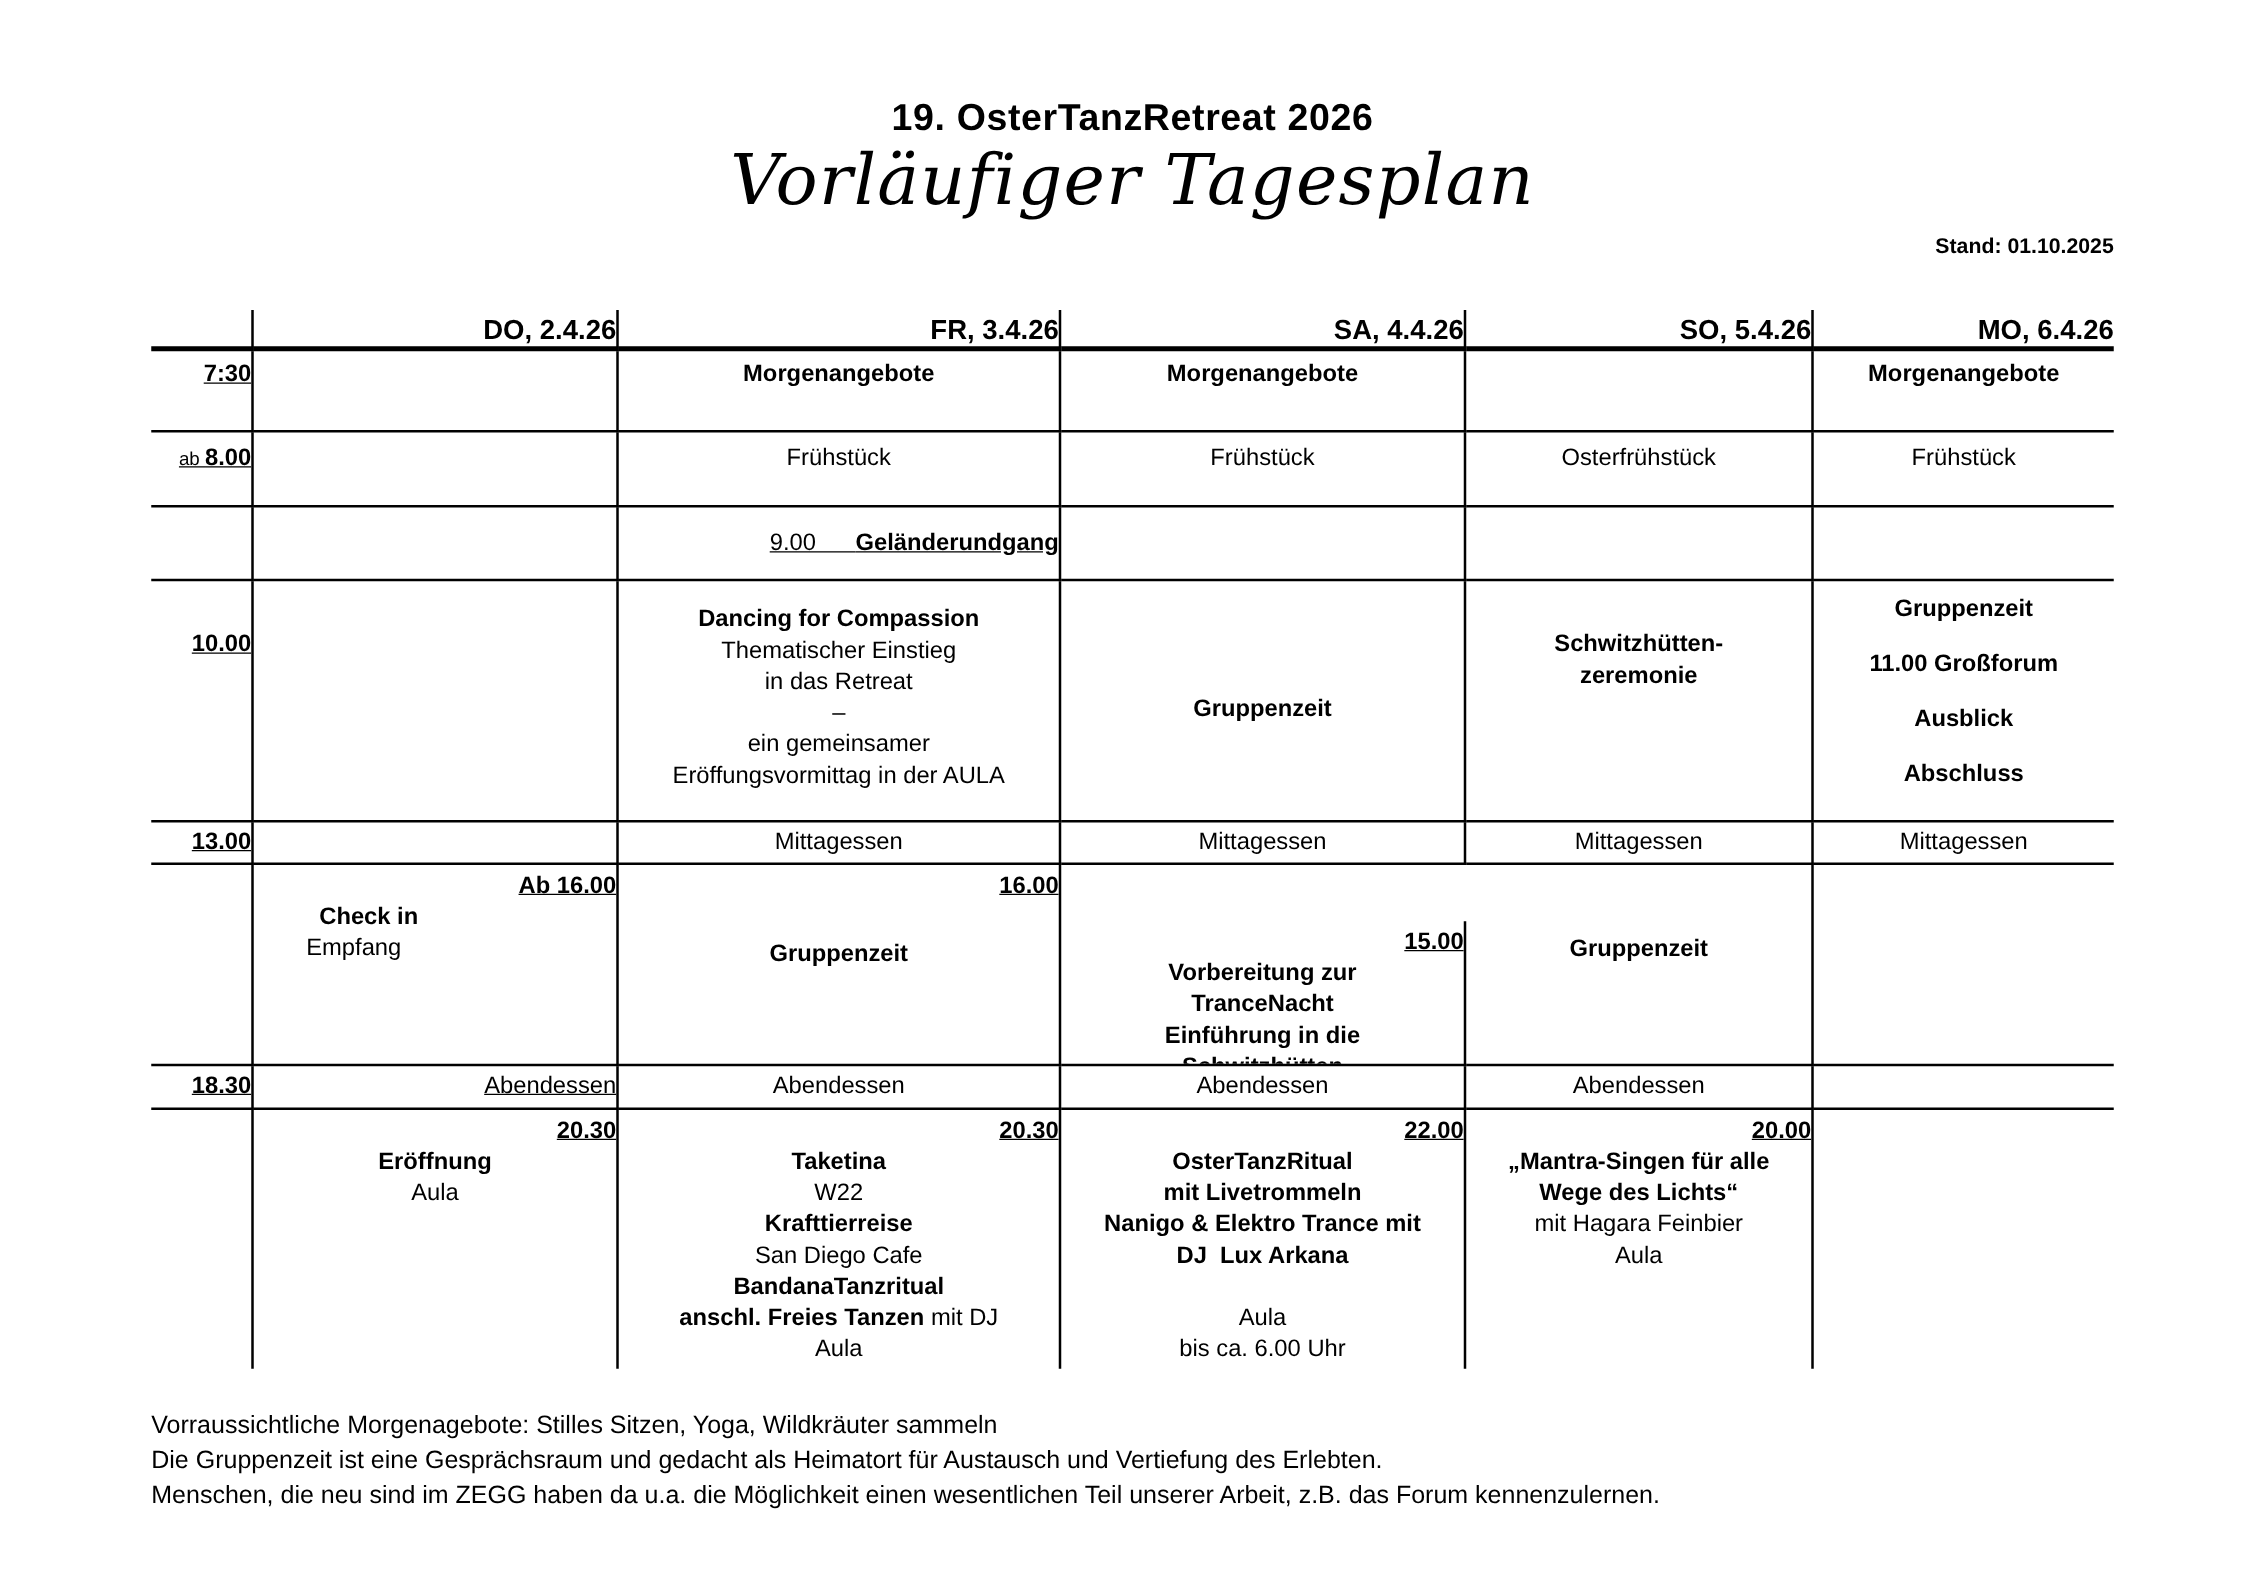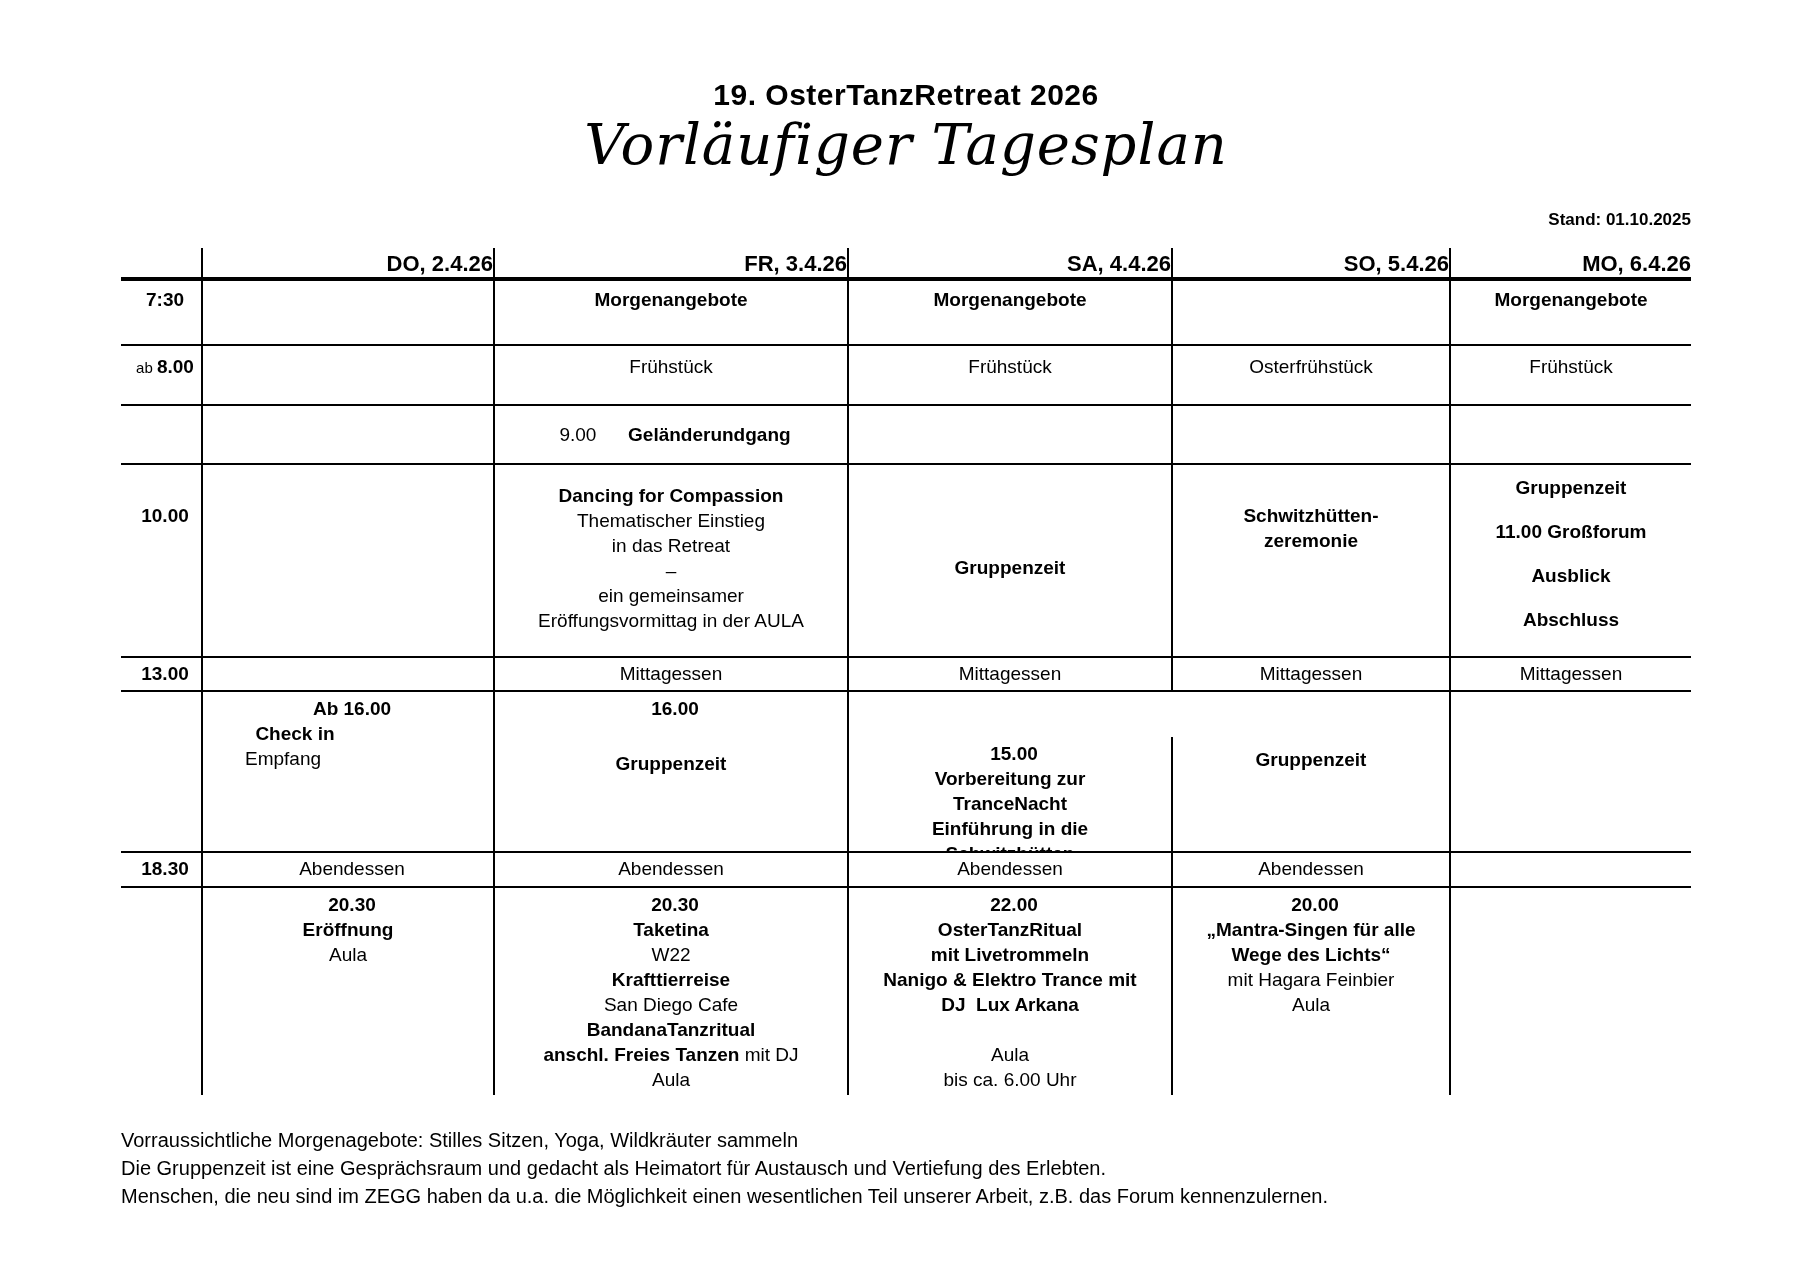--- a/index.html
+++ b/index.html
@@ -12,40 +12,40 @@
   .title {
     position:absolute; left:121px; top:78px; width:1570px;
     text-align:center; font-size:30px; font-weight:bold; letter-spacing:0.5px;
   }
   .subtitle {
     position:absolute; left:121px; top:112px; width:1570px;
     text-align:center; font-size:56px; font-style:italic;
     font-family:"DejaVu Serif", serif; letter-spacing:1px;
   }
   .stand {
-    position:absolute; left:121px; top:210px; width:1570px;
+    position:absolute; left:121px; top:187px; width:1570px;
     text-align:right; font-size:17px; font-weight:bold;
   }
   .grid {
     position:absolute; left:121px; top:248px;
     display:grid;
   }
   .cell { box-sizing:border-box; overflow:hidden; text-align:center; }
   .cell.vline { border-right:2px solid #000; }
   .cell.hline { border-bottom:2px solid #000; }
   .cell.header {
     border-bottom:4px solid #000;
     font-size:22px; font-weight:bold; text-align:right;
     padding:3px 0 0 6px; line-height:26px; white-space:pre;
   }
   .line {
     font-size:19px; line-height:25px; min-height:25px;
     white-space:pre-wrap;
   }
-  .line.left { text-align:center; padding-left:8px; }
+  .line.left { text-align:right; padding-left:8px;text-decoration:underline; }
   .b { font-weight:bold; }
   .small { font-size:15px; }
   .footer {
     position:absolute; left:121px; top:1126px; width:1660px;
     font-size:20px; line-height:28px;
   }
 </style>
 </head>
 <body>
 

